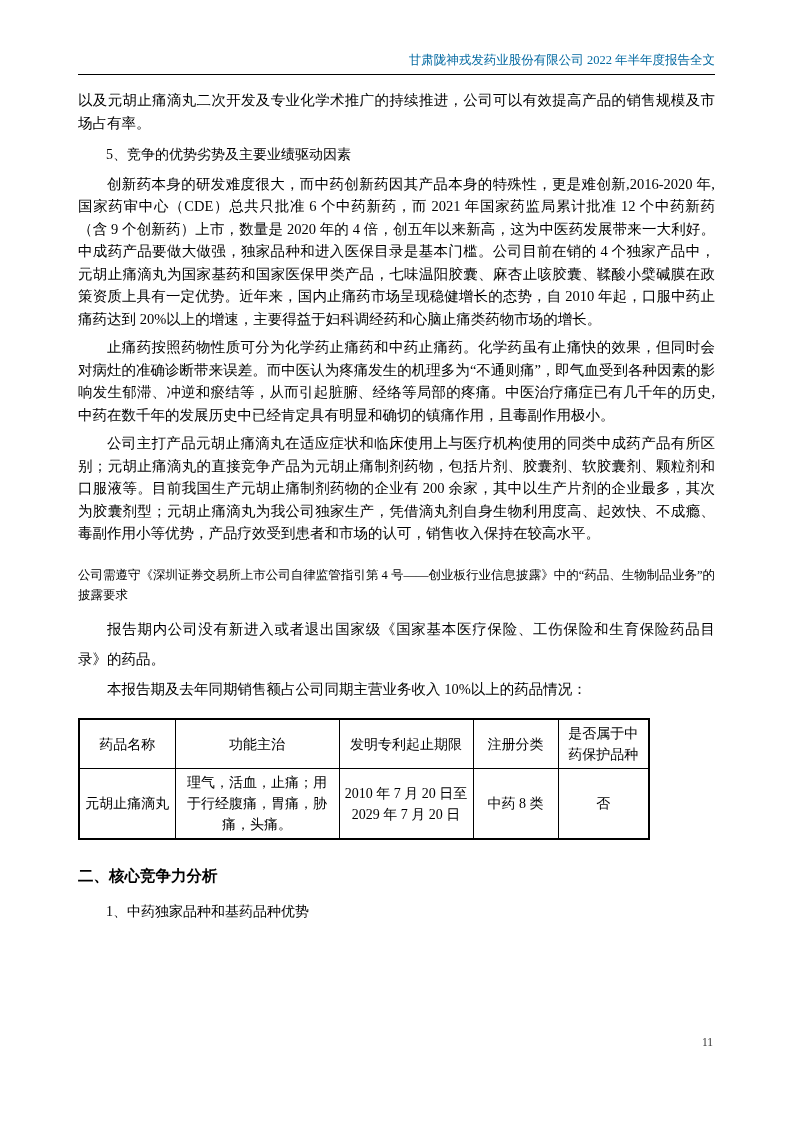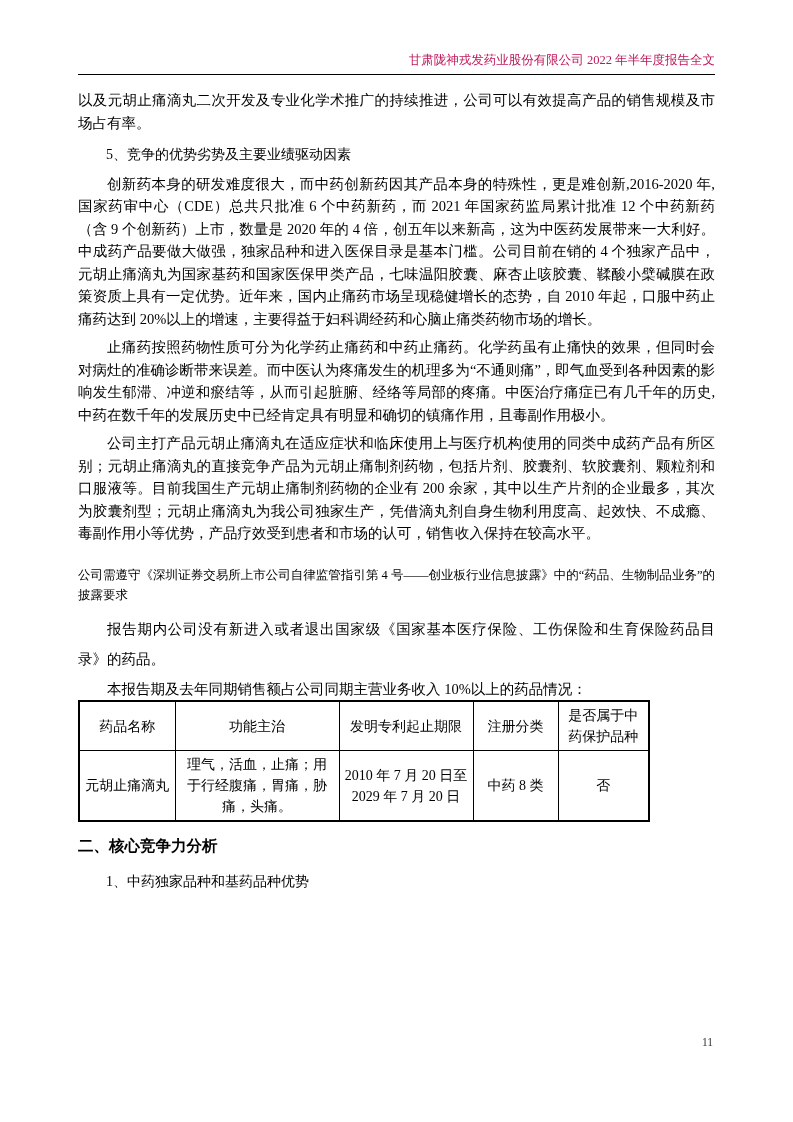--- a/index.html
+++ b/index.html
@@ -17,21 +17,21 @@
   .content {
     padding: 0 78px;
   }
   .page-header {
     padding-top: 52px;
     padding-bottom: 5px;
     border-bottom: 1px solid #000000;
     text-align: right;
     font-size: 12.5px;
     line-height: 17px;
-    color: #be185d;
+    color: #0369a1;
   }
   p.body {
     font-size: 14.5px;
     line-height: 22.5px;
     text-align: justify;
     margin-top: 6px;
   }
   p.first-para { margin-top: 14px; }
   p.indent { text-indent: 2em; }
   p.kai-heading {
@@ -45,40 +45,40 @@
     line-height: 20.5px;
     text-align: justify;
     margin-top: 20px;
   }
   p.wide-spacing {
     line-height: 30px;
     margin-top: 8px;
   }
   p.table-intro { margin-top: 4px; }
   table.drug-table {
-    margin-top: 0;
+    margin-top: 18px;
     width: 570px;
     border-collapse: collapse;
     border: 2px solid #000000;
     table-layout: fixed;
   }
   table.drug-table th,
   table.drug-table td {
     border: 1px solid #000000;
     font-weight: normal;
     font-size: 14px;
     line-height: 21px;
     text-align: center;
     vertical-align: middle;
     padding: 3px 5px;
   }
   table.drug-table thead th { height: 46px; }
   table.drug-table tbody td { height: 70px; }
   h2.section-heading {
-    margin-top: 12px;
+    margin-top: 24px;
     font-family: "Liberation Sans", "DejaVu Sans", sans-serif;
     font-size: 15.5px;
     line-height: 24px;
     font-weight: bold;
   }
   p.sub-item-1 { margin-top: 18px; }
   p.sub-item-2 { margin-top: 13px; }
   .page-number {
     position: absolute;
     top: 1036px;

